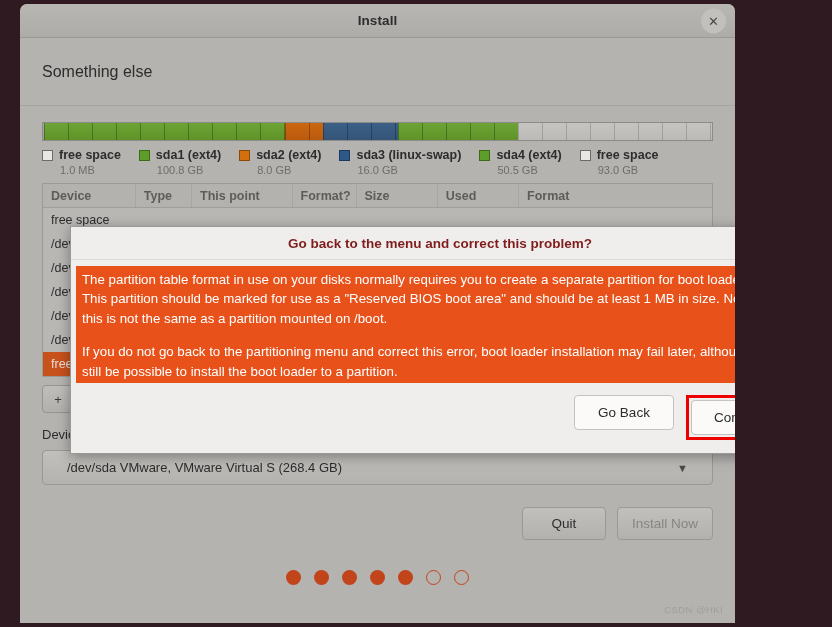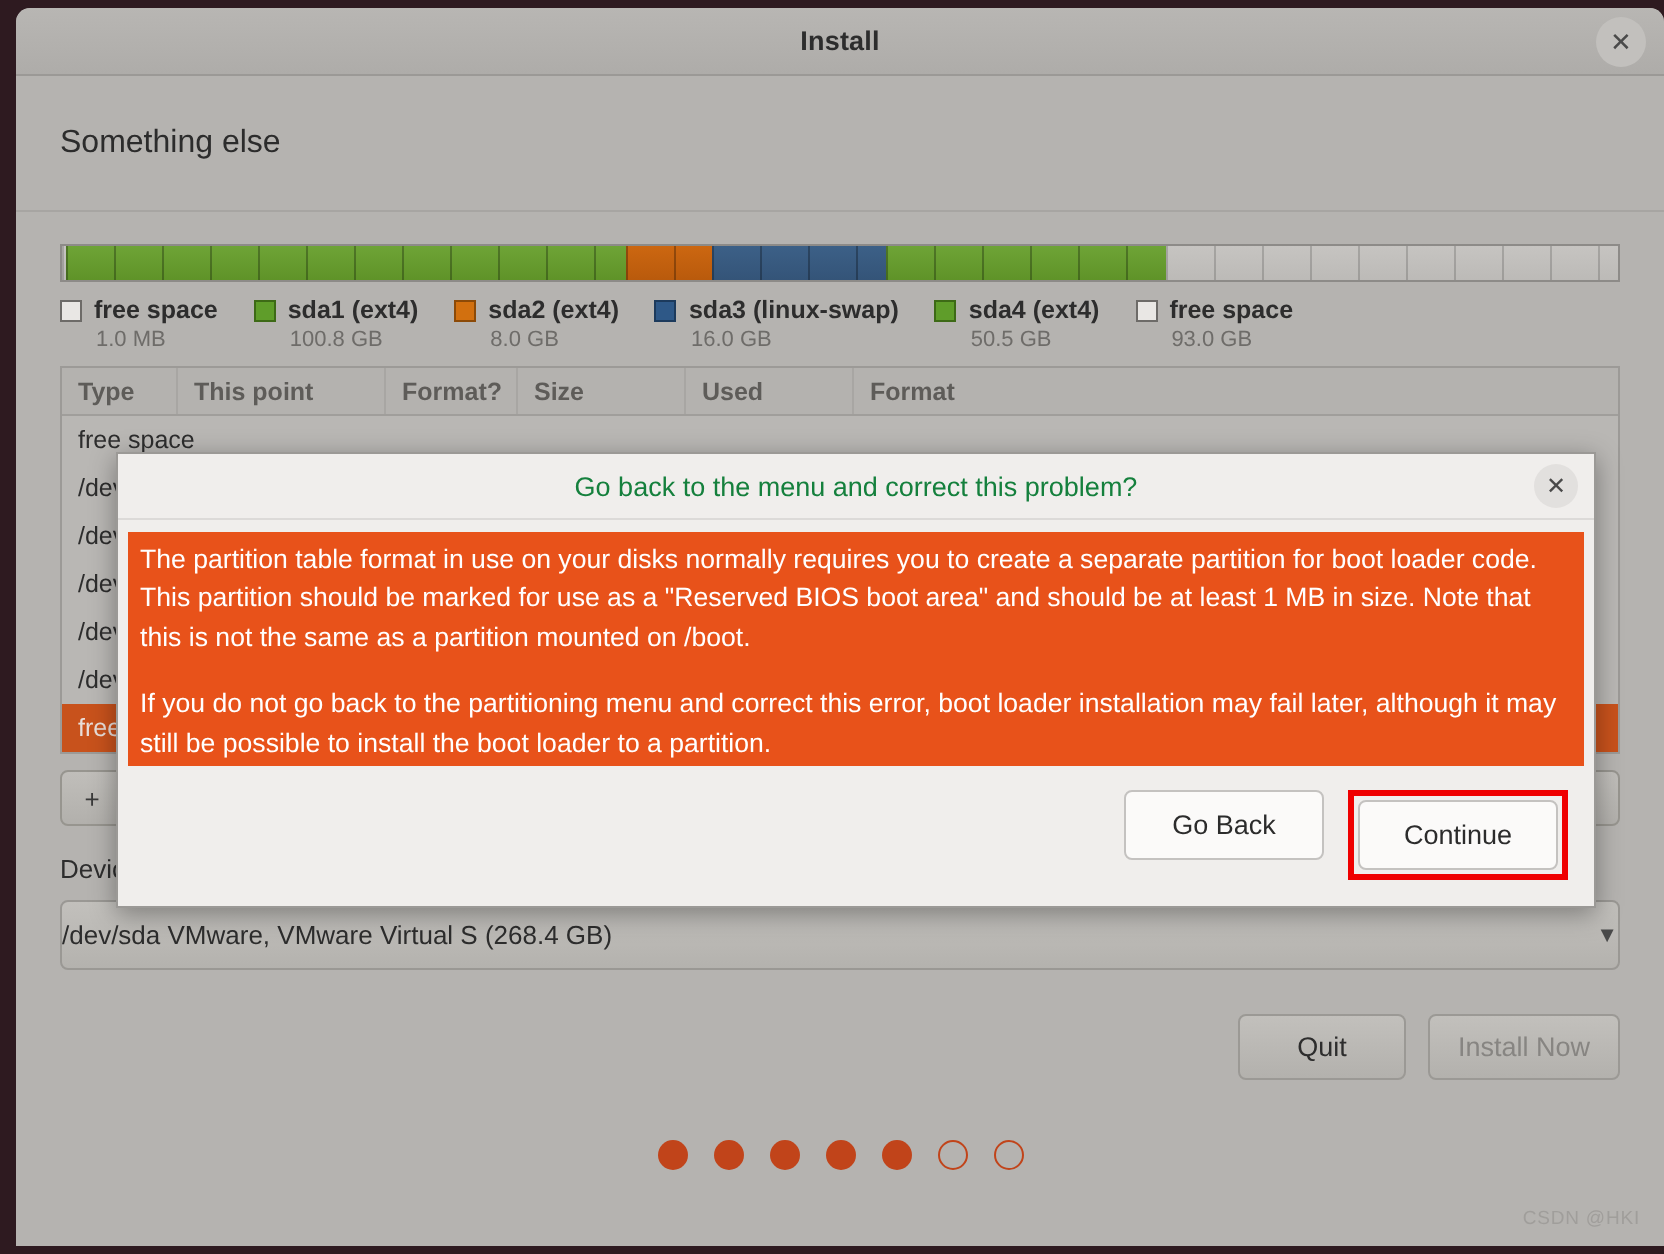--- a/index.html
+++ b/index.html
@@ -16,23 +16,23 @@
     position: relative;
     width: 832px;
     height: 627px;
     background: #2e1a20;
     overflow: hidden;
   }
 
   
   .window {
     position: absolute;
-    left: 8px;
+    left: 20px;
     top: 4px;
-    width: 824px;
+    width: 715px;
     height: 619px;
     background: #b5b3b0;
     border-top-left-radius: 7px;
     border-top-right-radius: 7px;
     overflow: hidden;
   }
 
   .titlebar {
     position: relative;
     height: 34px;
@@ -217,21 +217,21 @@
     color: #2d2d2d;
   }
   .combo {
     margin-top: 8px;
     height: 35px;
     border: 1px solid #9a9894;
     border-radius: 4px;
     background: linear-gradient(to bottom, #c2c0bc, #b4b2ae);
     display: flex;
     align-items: center;
-    padding: 0 0;
+    padding: 0 24px;
     font-size: 13px;
     color: #2d2d2d;
     justify-content: space-between;
     cursor: pointer;
   }
   .combo-arrow { font-size: 11px; color: #4a4a4a; }
 
   
   .footer {
     margin-top: 22px;
@@ -280,22 +280,22 @@
     position: relative;
     height: 33px;
     display: flex;
     align-items: center;
     justify-content: center;
     background: #f0eeec;
     border-bottom: 1px solid #dcdad8;
   }
   .modal-title {
     font-size: 13.5px;
-    font-weight: normal;
-    color: #15803d;
+    font-weight: bold;
+    color: #7f1d1d;
   }
   .modal-close {
     position: absolute;
     right: 8px;
     top: 50%;
     transform: translateY(-50%);
     width: 22px;
     height: 22px;
     border-radius: 50%;
     background: #e2e0de;
@@ -426,20 +426,21 @@
             <div class="legend-top">
               <span class="legend-swatch none"></span>
               <span class="legend-label">free space</span>
             </div>
             <span class="legend-size">93.0 GB</span>
           </div>
         </div>
 
       <div class="table">
         <div class="thead" id="thead">
+            <div class="th" style="width: 96px;">Device</div>
             <div class="th" style="width: 58px;">Type</div>
             <div class="th" style="width: 104px;">This point</div>
             <div class="th" style="width: 66px;">Format?</div>
             <div class="th" style="width: 84px;">Size</div>
             <div class="th" style="width: 84px;">Used</div>
             <div class="th" style="width: 200px;">Format</div>
           </div>
         <div id="tbody">
             <div class="trow">
               <div class="td" style="width: 96px;">free space</div>

